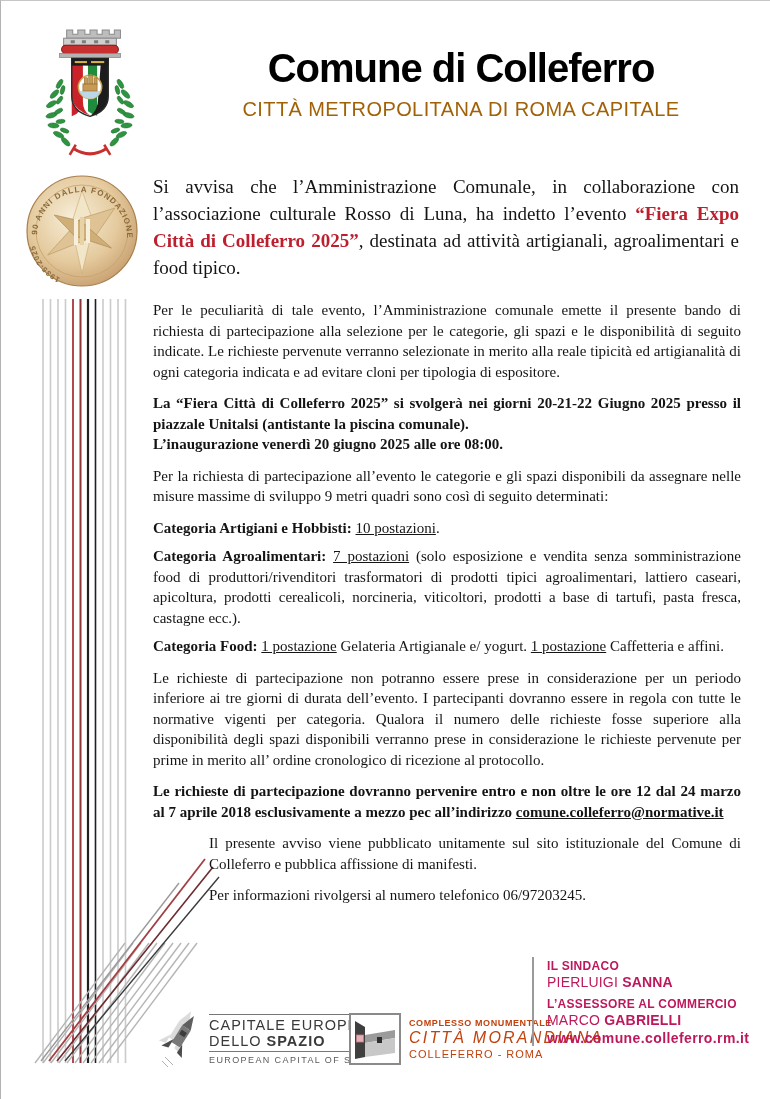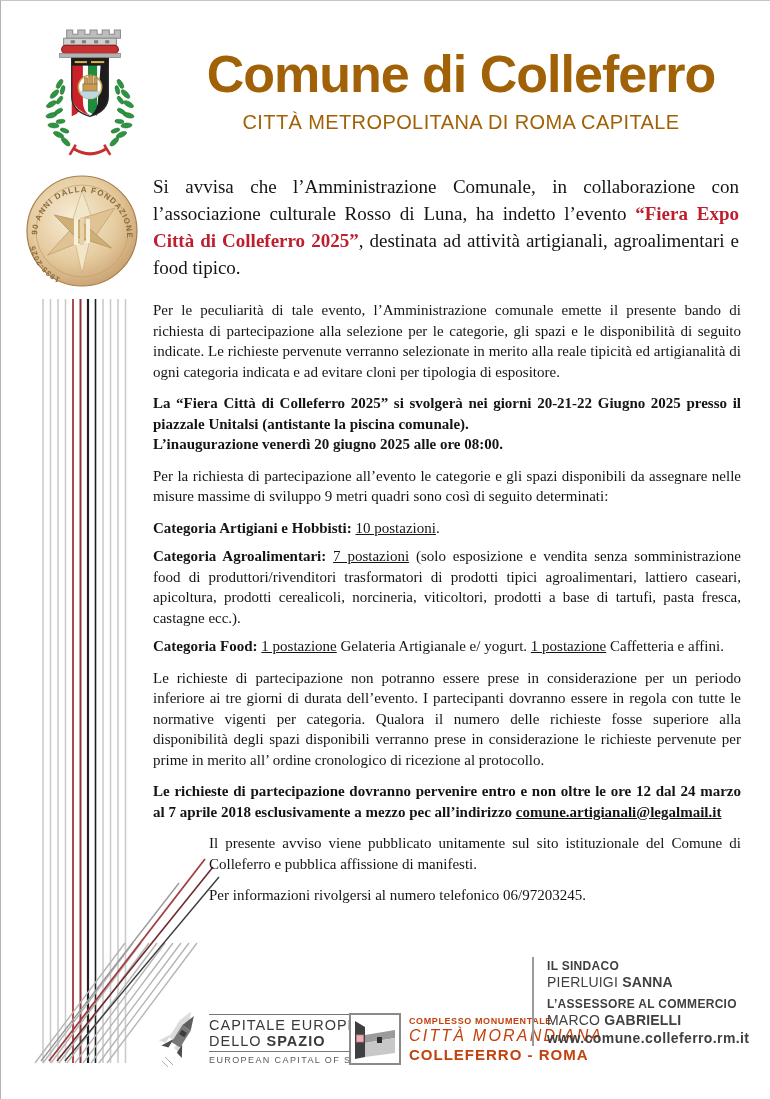--- a/index.html
+++ b/index.html
@@ -4,21 +4,21 @@
 <style>
   html,body{margin:0;padding:0;background:#e9e9e9;}
   .page{position:relative;width:770px;height:1099px;background:#ffffff;overflow:hidden;
         border-left:1px solid #b3b3b3;border-top:1px solid #c6c6c6;
         font-family:"Liberation Serif", serif;color:#141414;}
 
   
   .crest{position:absolute;left:36px;top:22px;width:106px;height:138px;}
   .title-block{position:absolute;left:158px;right:8px;top:46px;text-align:center;
                font-family:"Liberation Sans", sans-serif;}
-  .title{font-size:52px;font-weight:bold;letter-spacing:-1px;color:#a16207;line-height:1.05;}
+  .title{font-size:40px;font-weight:bold;letter-spacing:-1px;color:#000000;line-height:1.05;}
   .subtitle{margin-top:9px;font-size:20px;letter-spacing:.4px;color:#a16207;}
 
   
   .intro{position:absolute;top:172px;left:0;right:0;}
   .medal{position:absolute;left:23px;top:0;width:116px;height:116px;}
   .intro-text{margin:0 32px 0 152px;font-size:19px;line-height:27px;text-align:justify;}
   .event-red{color:#be1f2e;font-weight:bold;}
 
   
   .decor{position:absolute;left:0;top:290px;width:240px;height:800px;z-index:0;pointer-events:none;}
@@ -29,40 +29,40 @@
   .main p{margin:0 0 11px 0;}
   .main p.cat{margin-bottom:8px;}
   .bold{font-weight:bold;}
   .u{text-decoration:underline;}
   .indent{margin-left:56px !important;}
   .email-link{font-weight:bold;text-decoration:underline;color:#141414;}
 
   
   .signatures{position:absolute;top:956px;right:28px;width:196px;z-index:3;
               border-left:2px solid #9a9a9a;padding-left:13px;
-              font-family:"Liberation Sans", sans-serif;color:#404040;}
+              font-family:"Liberation Sans", sans-serif;color:#be185d;}
   .sig-role{font-size:12px;font-weight:bold;letter-spacing:.3px;margin-top:2px;}
   .sig-name{font-size:14px;letter-spacing:.2px;margin:1px 0 7px 0;white-space:nowrap;}
   .sig-name .last{font-weight:bold;}
   .website{font-size:14px;font-weight:bold;letter-spacing:.4px;margin-top:2px;}
 
   .logo-space{position:absolute;left:156px;top:1006px;display:flex;align-items:center;z-index:3;
               font-family:"Liberation Sans", sans-serif;}
   .logo-space .txt{margin-left:6px;color:#3a3a3a;}
   .ls-l1{font-size:14.5px;letter-spacing:1px;border-top:1px solid #777;padding-top:2px;}
   .ls-l2{font-size:14.5px;letter-spacing:1px;border-bottom:1px solid #777;padding-bottom:2px;}
   .ls-l2 .b{font-weight:bold;text-align:center;}
   .ls-l3{font-size:9px;letter-spacing:1.4px;color:#5a5a5a;margin-top:3px;}
 
   .logo-morandiana{position:absolute;left:348px;top:1012px;display:flex;align-items:center;z-index:3;
                    font-family:"Liberation Sans", sans-serif;color:#c2410c;}
   .logo-morandiana .txt{margin-left:8px;}
   .lm-l1{font-size:9px;font-weight:bold;letter-spacing:.6px;}
   .lm-l2{font-size:16px;letter-spacing:2.2px;margin:1px 0;font-style:italic;}
-  .lm-l3{font-size:15px;font-weight:bold;letter-spacing:1px;}
+  .lm-l3{font-size:11px;font-weight:normal;letter-spacing:1px;}
 </style>
 </head>
 <body>
 
 <div class="page">
 
   <svg class="crest" viewBox="0 0 104 136">
 
     <path d="M29,15 v-8 h6 v4 h5 v-4 h7 v4 h5 v-4 h7 v4 h5 v-4 h7 v4 h5 v-4 h6 v8 z" fill="#bdbdbd" stroke="#8b8b8b" stroke-width="1"></path>
     <rect x="26" y="15" width="52" height="7" fill="#cfcfcf" stroke="#8b8b8b" stroke-width="1"></rect>
@@ -204,21 +204,21 @@
 
     <p class="cat"><span class="bold">Categoria Artigiani e Hobbisti: </span><span class="u">10 postazioni</span><span>.</span></p>
 
 
     <p class="cat"><span class="bold">Categoria Agroalimentari: </span><span class="u">7 postazioni</span><span> (solo esposizione e vendita senza somministrazione food di produttori/rivenditori trasformatori di prodotti tipici agroalimentari, lattiero caseari, apicoltura, prodotti cerealicoli, norcineria, viticoltori, prodotti a base di tartufi, pasta fresca, castagne ecc.).</span></p>
 
     <p><span class="bold">Categoria Food: </span><span class="u">1 postazione</span><span> Gelateria Artigianale e/ yogurt. </span><span class="u">1 postazione</span><span> Caffetteria e affini.</span></p>
 
     <p>Le richieste di partecipazione non potranno essere prese in considerazione per un periodo inferiore ai tre giorni di durata dell’evento. I partecipanti dovranno essere in regola con tutte le normative vigenti per categoria. Qualora il numero delle richieste fosse superiore alla disponibilità degli spazi disponibili verranno prese in considerazione le richieste pervenute per prime in merito all’ ordine cronologico di ricezione al protocollo.</p>
 
-    <p class="bold"><span>Le richieste di partecipazione dovranno pervenire entro e non oltre le ore 12 dal 24 marzo al 7 aprile 2018 esclusivamente a mezzo pec all’indirizzo </span><a class="email-link">comune.artigianali@legalmail.it</a></p>
+    <p class="bold"><span>Le richieste di partecipazione dovranno pervenire entro e non oltre le ore 12 dal 24 marzo al 7 aprile 2018 esclusivamente a mezzo pec all’indirizzo </span><a class="email-link">comune.colleferro@normative.it</a></p>
 
     <p class="indent">Il presente avviso viene pubblicato unitamente sul sito istituzionale del Comune di Colleferro e pubblica affissione di manifesti.</p>
 
     <p class="indent">Per informazioni rivolgersi al numero telefonico 06/97203245.</p>
   </div>
 
   <div class="logo-space">
     <svg width="46" height="64" viewBox="0 0 46 64">
       <g transform="rotate(32 23 28)" opacity="0.35" fill="#9a9a9a">
         <polygon points="20,2 25,16 15,16"></polygon>

